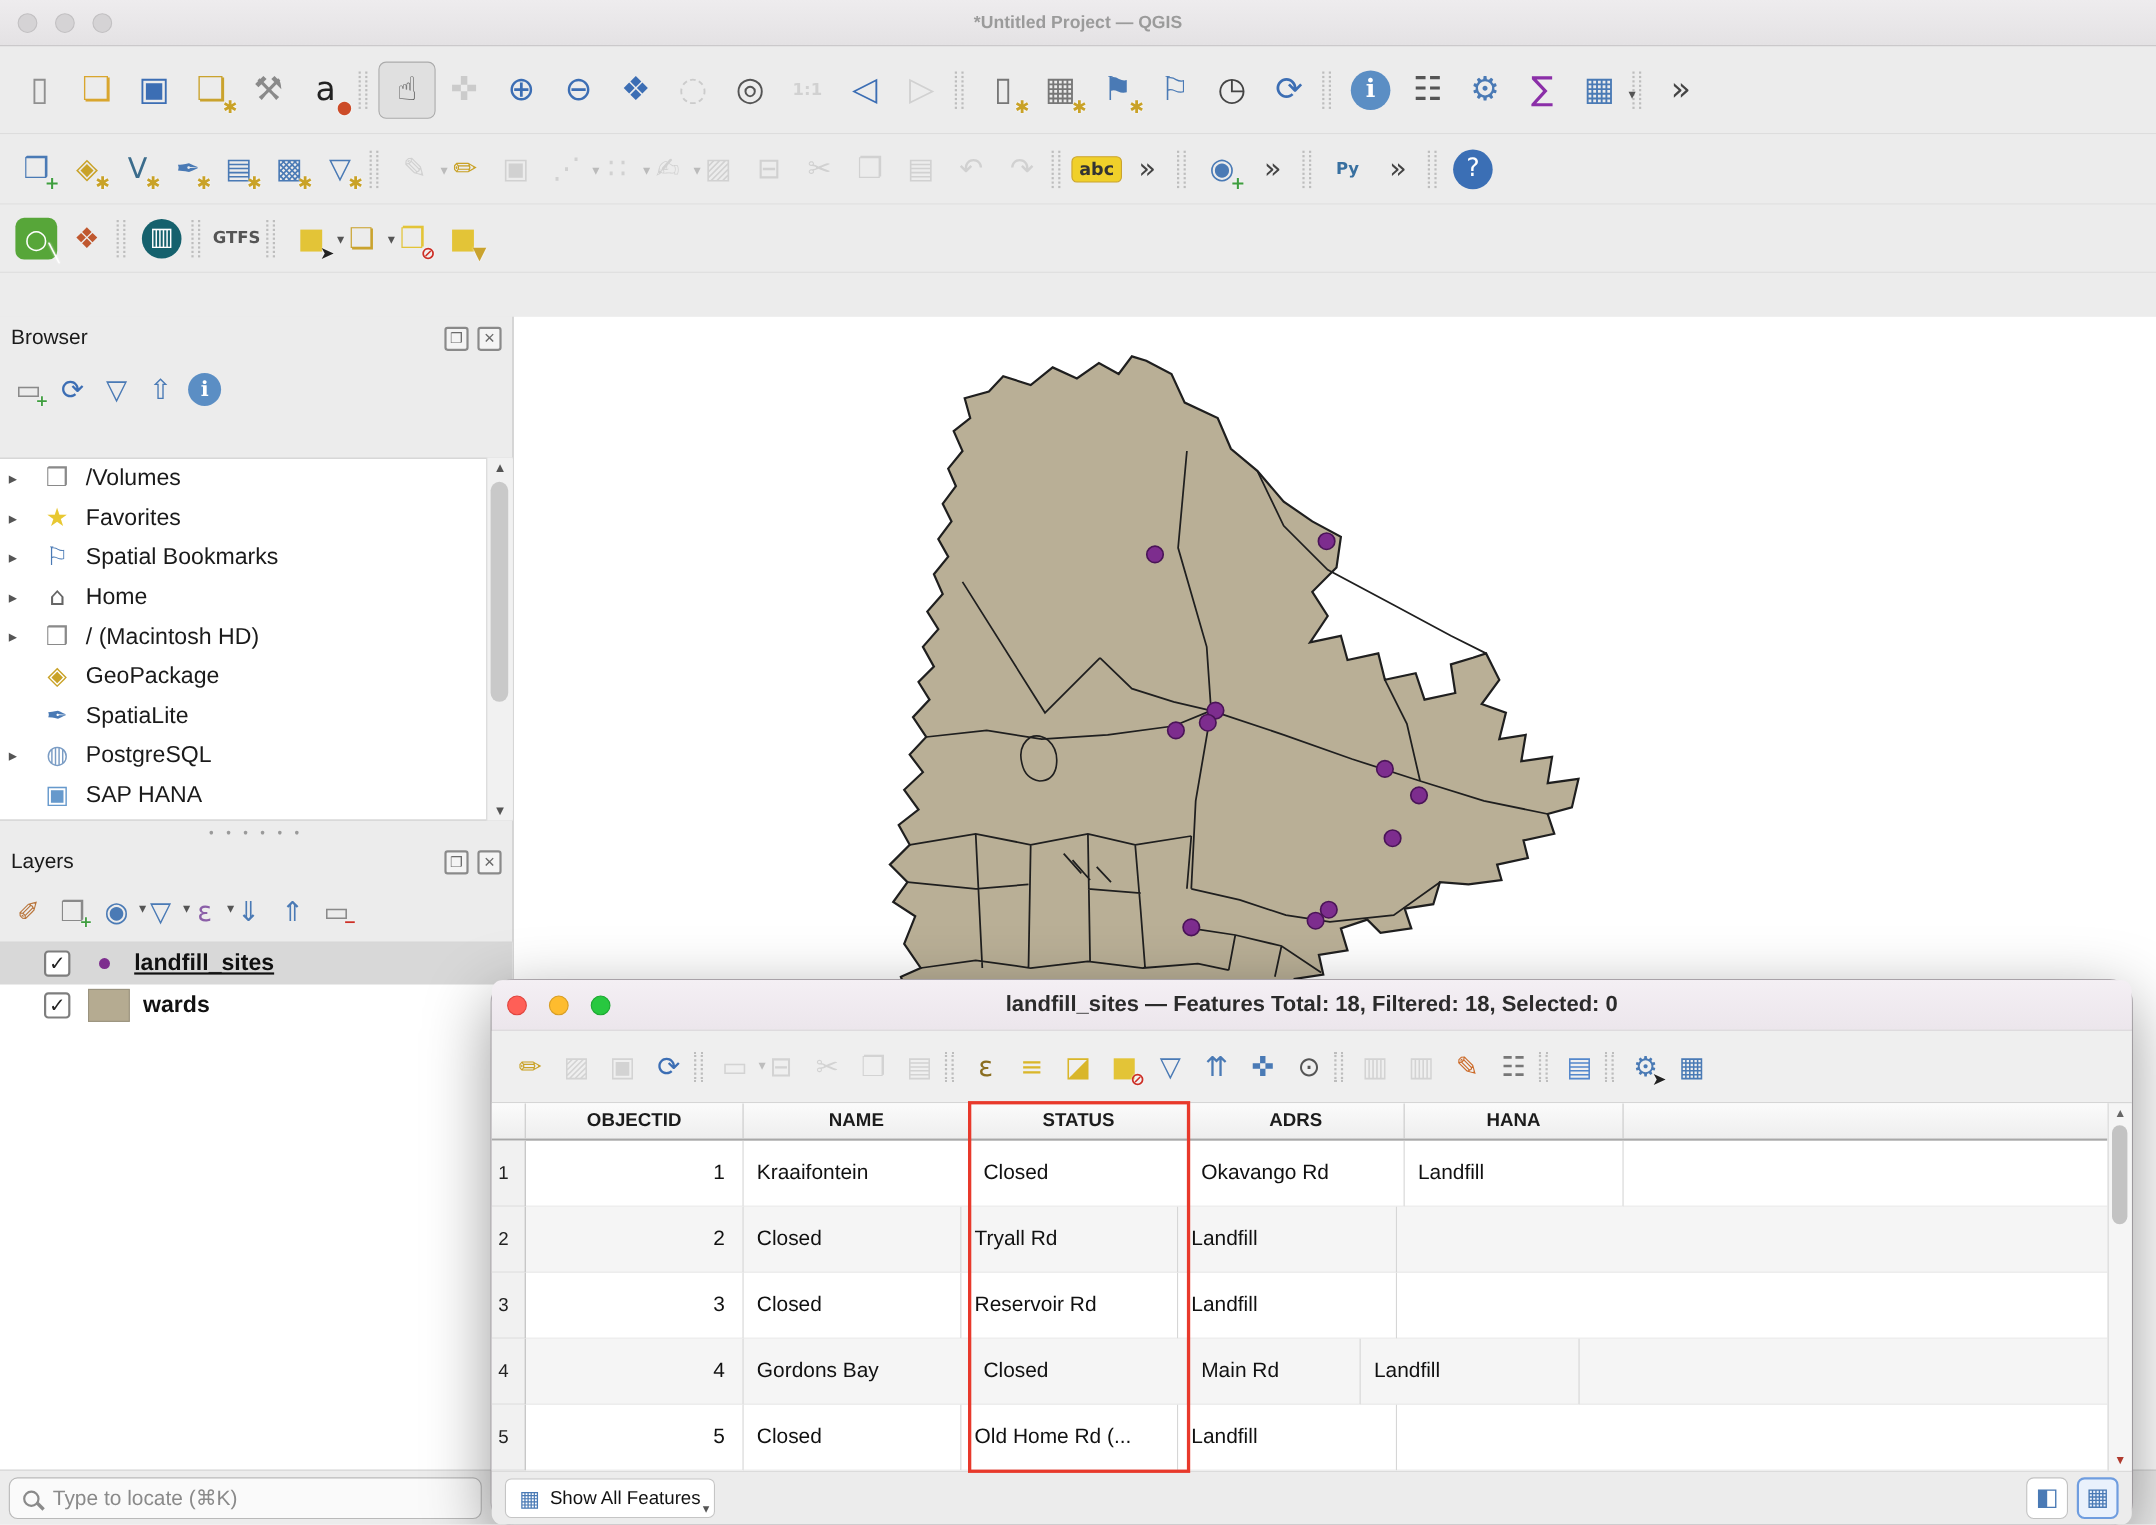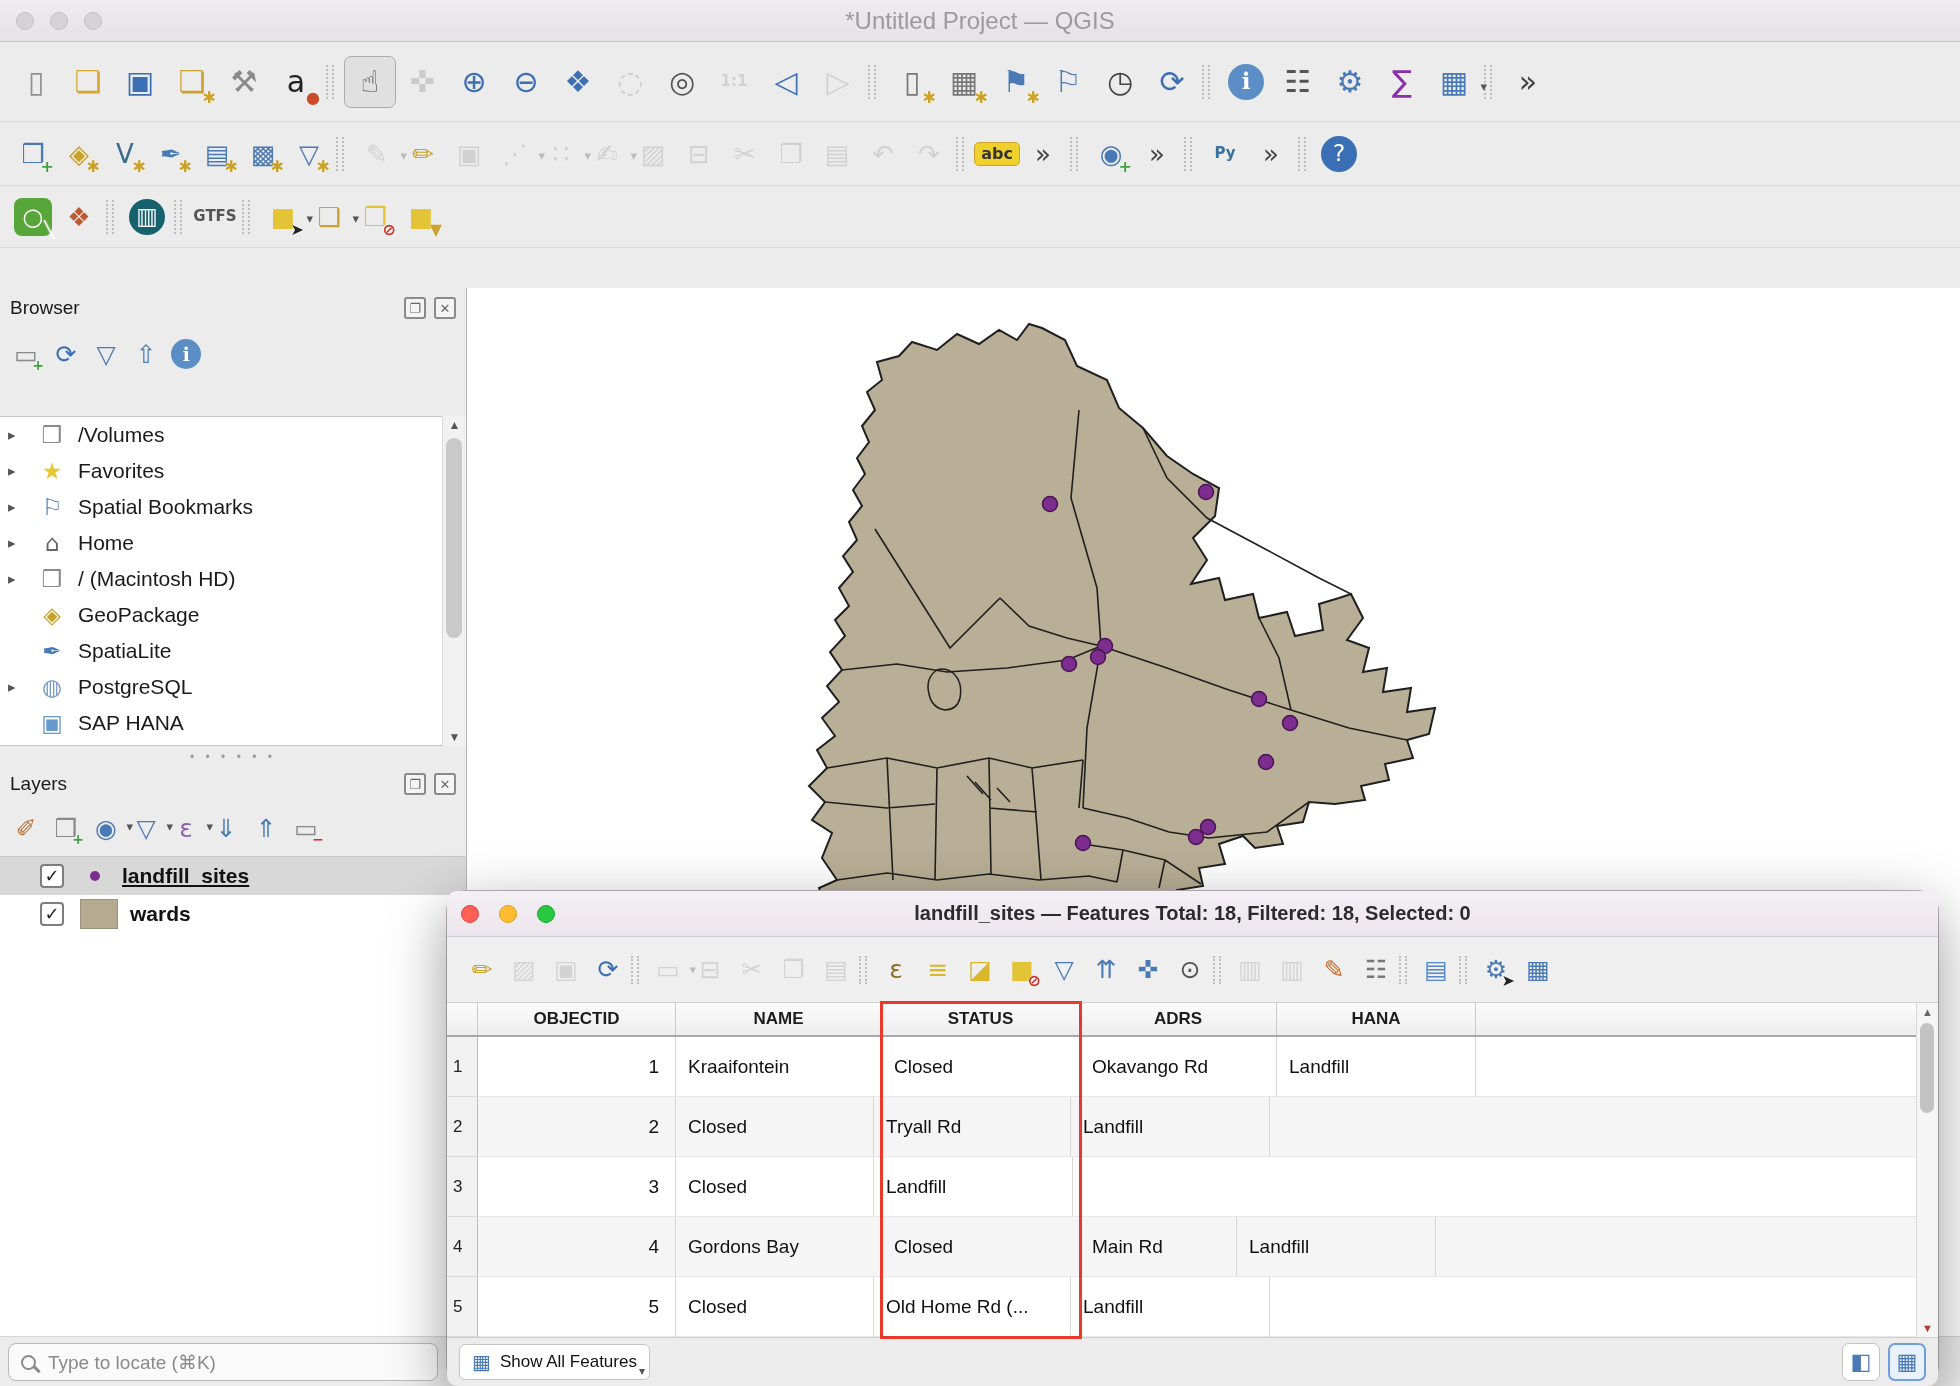--- a/index.html
+++ b/index.html
@@ -4,21 +4,21 @@
 <style>
   * { margin:0; padding:0; box-sizing:border-box; }
   html,body { width:1960px; height:1386px; overflow:hidden; }
   body { font-family:"Liberation Sans","DejaVu Sans",sans-serif; background:#ececec; position:relative; }
   .app { position:absolute; inset:0; background:#ececec; }
 
   
   .titlebar { height:42px; background:linear-gradient(#eeecee,#e4e2e4); border-bottom:1px solid #c8c6c8; position:relative; display:flex; align-items:center; justify-content:center; }
   .lights { position:absolute; left:16px; top:0; height:100%; display:flex; align-items:center; gap:16px; }
   .lt { width:18px; height:18px; border-radius:50%; background:#d5d3d5; border:1px solid #c2c0c2; }
-  .wtitle { font-size:24px; font-weight:normal; color:#9b9b9b; }
+  .wtitle { font-size:16px; font-weight:bold; color:#9b9b9b; }
 
   
   .tbrow { display:flex; align-items:center; padding:4px 10px; border-bottom:1px solid #dcdcdc; background:#ececec; }
   .r1 { height:80px; } .r2 { height:64px; } .r3 { height:62px; }
   .ti { position:relative; width:52px; height:52px; display:flex; align-items:center; justify-content:center; border-radius:7px; flex:none; }
   .r2 .ti, .r3 .ti { width:46px; height:46px; }
   .ti .g { font-family:"DejaVu Sans",sans-serif; font-size:30px; line-height:1; }
   .r2 .ti .g, .r3 .ti .g { font-size:26px; }
   .ti .g.txt { font-size:15px; font-weight:bold; }
   .ti .g.circ { width:36px; height:36px; border-radius:50%; display:flex; align-items:center; justify-content:center; font-size:23px; }
@@ -631,20 +631,21 @@
           <div class="c num" style="width: 198px;">2</div>
           <div class="c" style="width: 198px;">Closed</div>
           <div class="c" style="width: 197px;">Tryall Rd</div>
           <div class="c" style="width: 199px;">Landfill</div>
           <div class="c" style="flex: 1 1 0%; border-right: none;"></div>
         </div>
         <div class="arow">
           <div class="gut" style="width: 31px;">3</div>
           <div class="c num" style="width: 198px;">3</div>
           <div class="c" style="width: 198px;">Closed</div>
+          <div class="c" style="width: 197px;">Reservoir Rd</div>
           <div class="c" style="width: 199px;">Landfill</div>
           <div class="c" style="flex: 1 1 0%; border-right: none;"></div>
         </div>
         <div class="arow alt">
           <div class="gut" style="width: 31px;">4</div>
           <div class="c num" style="width: 198px;">4</div>
           <div class="c" style="width: 206px;">Gordons Bay</div>
           <div class="c" style="width: 198px;">Closed</div>
           <div class="c" style="width: 157px;">Main Rd</div>
           <div class="c" style="width: 199px;">Landfill</div>

